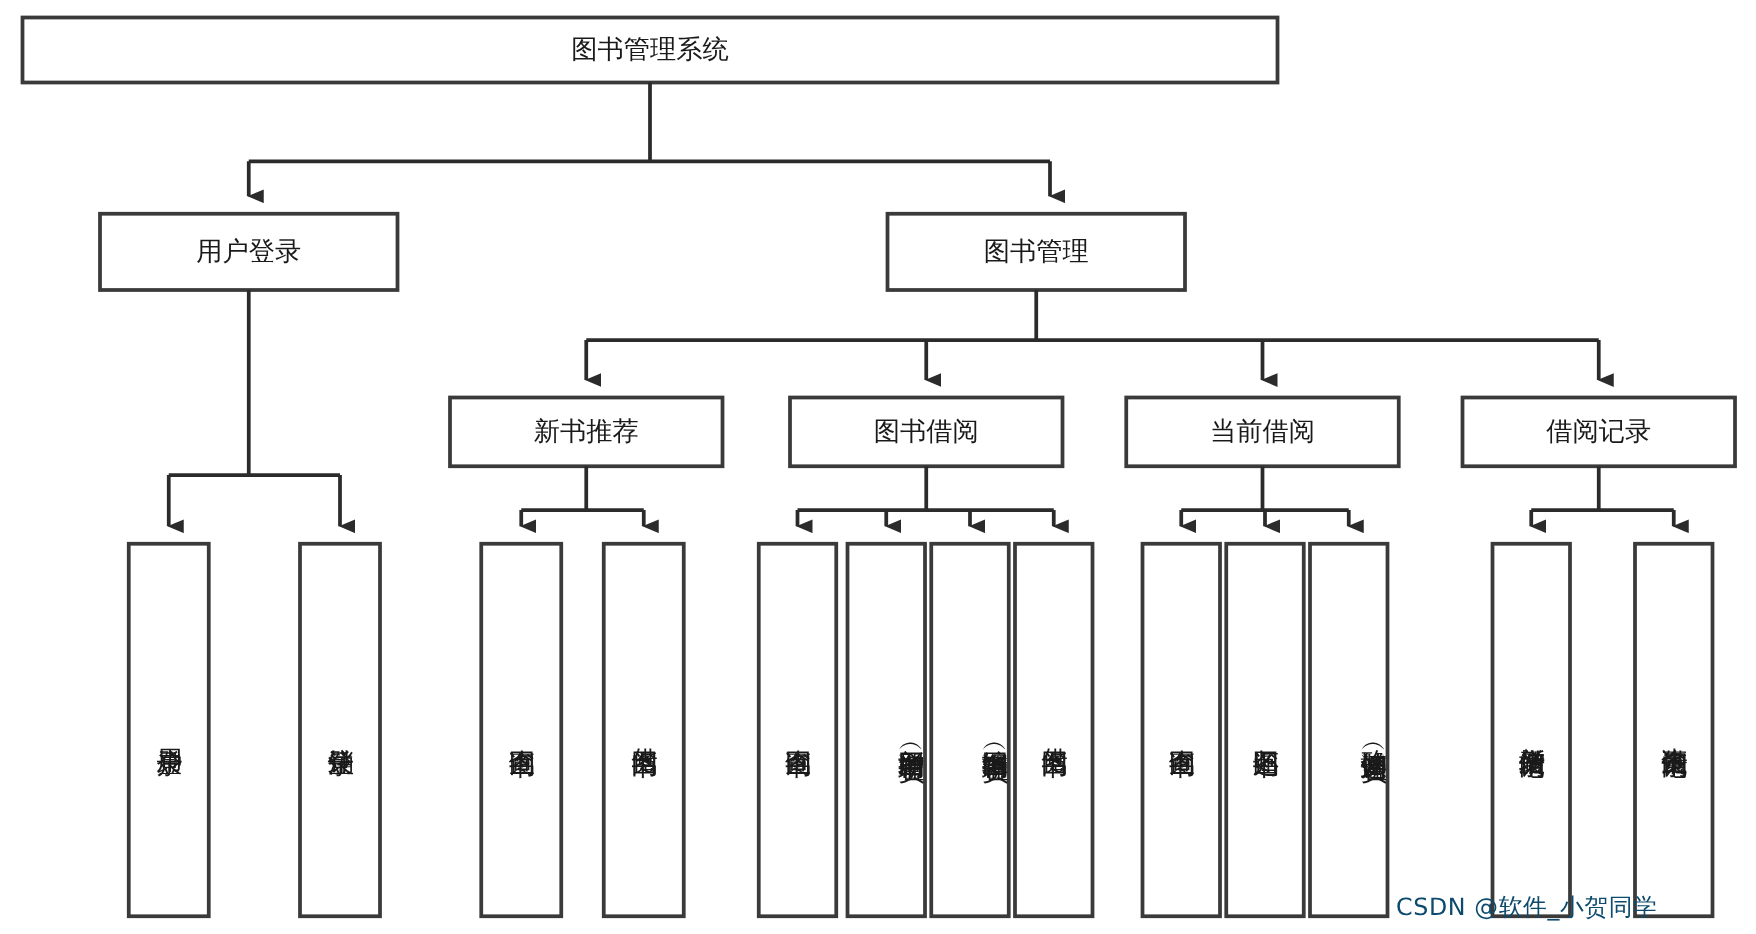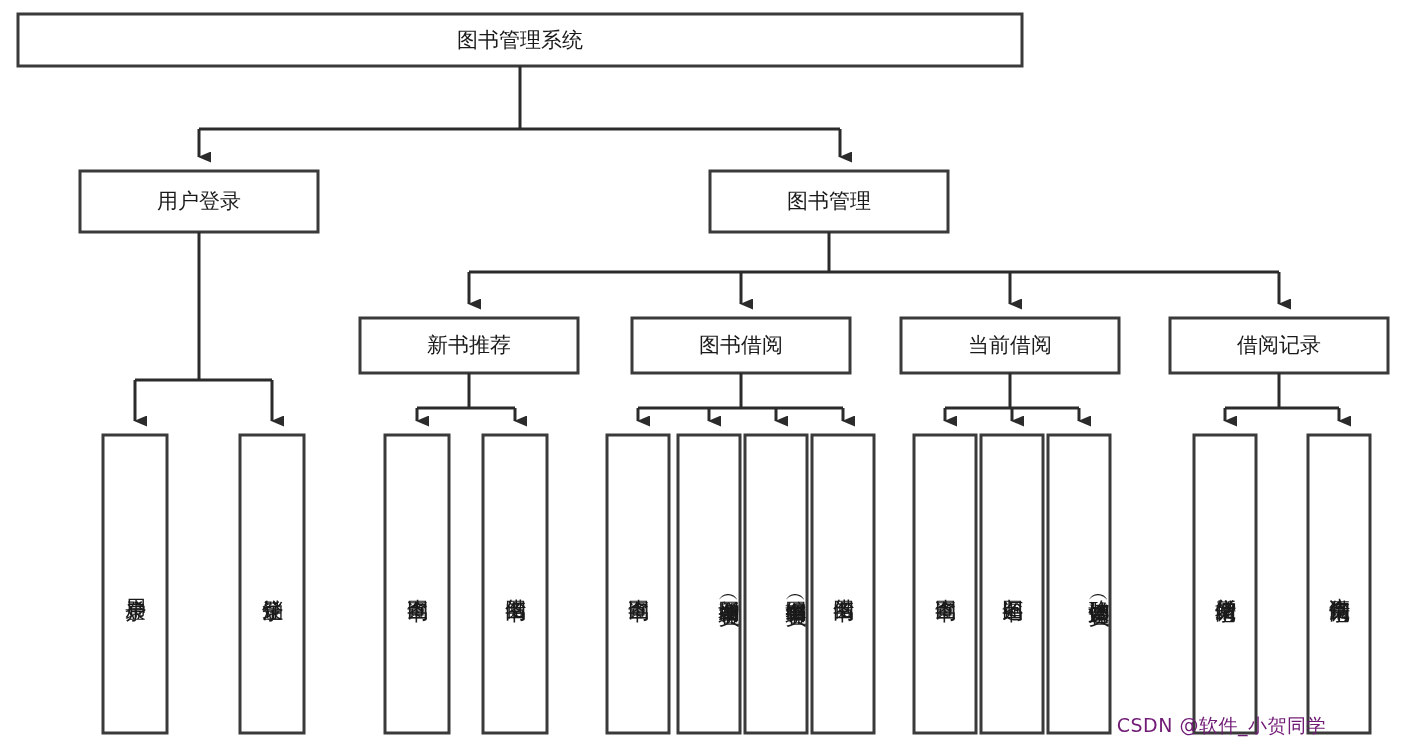--- a/index.html
+++ b/index.html
@@ -58,21 +58,21 @@
     white-space: nowrap;
     text-align: center;
     pointer-events: none;
   }
   .watermark {
     position: absolute;
     right: 8px;
     bottom: 8px;
     font-family: "DejaVu Sans", "Liberation Sans", sans-serif;
     font-size: 19px;
-    color: #701a75;
+    color: #0c4a6e;
     white-space: nowrap;
     letter-spacing: 0.5px;
   }
 </style>
 </head>
 <body>
 
 <div id="diagram-root">
 
   <svg class="diagram-svg" viewBox="0 0 1405 747">

